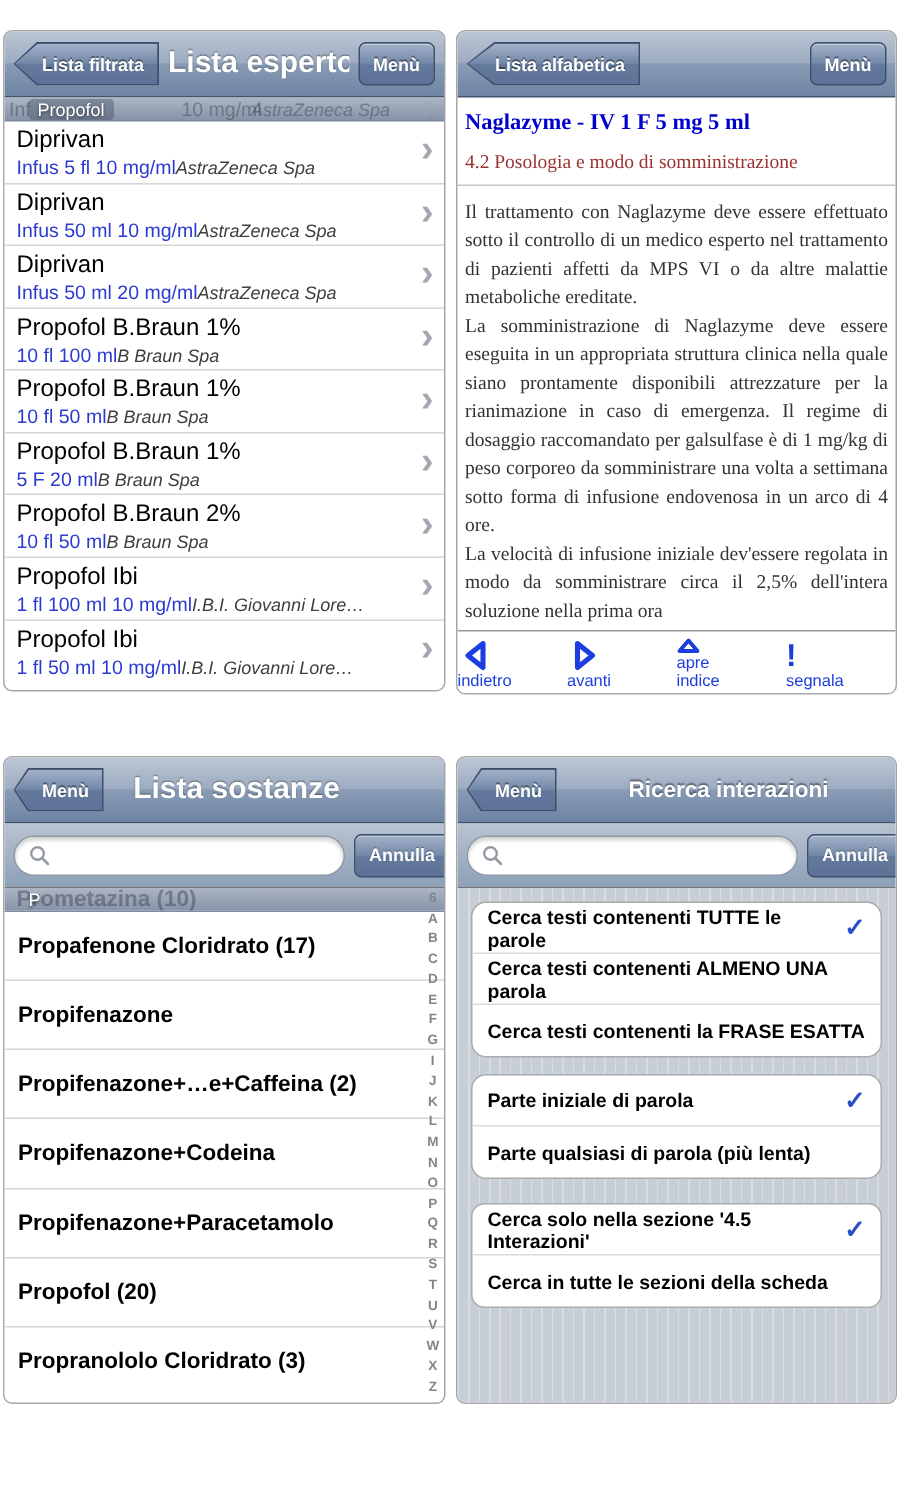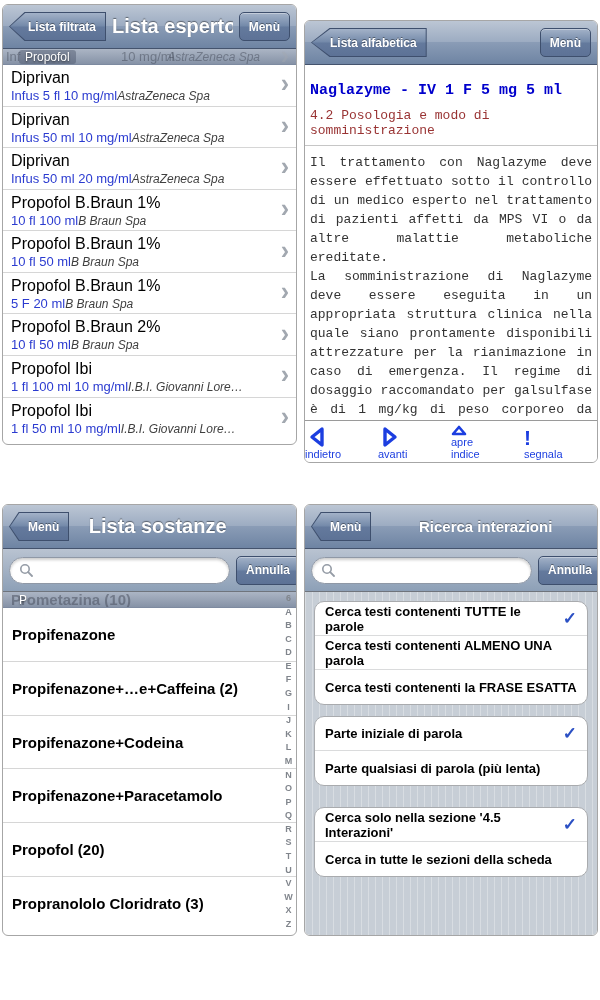--- a/index.html
+++ b/index.html
@@ -4,21 +4,21 @@
 <style>
   * { box-sizing: border-box; margin: 0; padding: 0; }
   body {
     width: 600px; height: 1000px; position: relative;
     background: #fff; font-family: "Liberation Sans", sans-serif;
   }
   .phone-panel {
     position: absolute; border: 1px solid #a6a6a6; border-radius: 6px;
     overflow: hidden; background: #fff;
   }
-  #panel-farmaci    { left: 2px;   top: 4px;  width: 295px; height: 441px; }
+  #panel-farmaci    { left: 2px;   top: 20px;  width: 295px; height: 441px; }
   #panel-scheda     { left: 304px; top: 20px;  width: 294px; height: 443px; }
   #panel-sostanze   { left: 2px;   top: 504px; width: 295px; height: 432px; }
   #panel-interazioni{ left: 304px; top: 504px; width: 294px; height: 432px; }
 
   
   .navbar {
     height: 44px; display: flex; align-items: center; gap: 6px; padding: 0 6px;
     background: linear-gradient(to bottom,#bcc6d4 0%,#9dacc2 48%,#8a9cb6 50%,#6e84a3 100%);
     border-bottom: 1px solid #44536d;
   }
@@ -63,21 +63,21 @@
   .drug-name { font-size: 16px; color: #000; line-height: 19px; }
   .drug-sub-line { display: flex; justify-content: flex-start; align-items: baseline; margin-top: 1px; padding-right: 10px; }
   .drug-dose { font-size: 13px; color: #2b3bd0; }
   .drug-company { font-size: 12px; font-style: italic; color: #3f3f3f; }
   .chevron { position: absolute; right: 7px; top: 50%; transform: translateY(-56%);
     color: #a2a8b0; font-size: 25px; font-weight: bold; line-height: 1; }
   .chevron::before { content: "\203A"; }
 
   
   .detail { height: calc(100% - 86px); overflow: hidden; padding: 7px 5px 0 5px;
-    font-family: Liberation Mono, monospace; margin-top: 8px; }
+    font-family: Liberation Serif, serif; }
   .drug-title { color: #0000cc; font-weight: bold; font-size: 15px; margin: 2px 0 9px; }
   .section-red { color: #993333; font-size: 13px; padding: 0 5px 7px; margin: 0 -5px 7px;
     border-bottom: 1px solid #c6c6c6; }
   .body-text { font-size: 13px; line-height: 19px; color: #333; text-align: justify; }
   .toolbar { position: absolute; bottom: 0; left: 0; right: 0; height: 42px; background: #fff;
     border-top: 1px solid #9a9a9a; display: flex; }
   .tool-item { flex: 1; display: flex; flex-direction: column; 
     justify-content: flex-end; padding-bottom: 2px; cursor: pointer; }
   .tool-label { color: #1c3ee0; font-size: 11px; line-height: 12px; }
   .bang { color: #1c3ee0; font-size: 21px; font-weight: 900; line-height: 20px; }
@@ -98,21 +98,21 @@
   .subst-row:last-child { border-bottom: none; }
   .index-strip { position: absolute; right: 1px; top: 88px; bottom: 6px; width: 13px;
     display: flex; flex-direction: column; justify-content: space-between; align-items: center;
     font-size: 9px; font-weight: bold; color: #80858c; cursor: pointer; }
 
   
   .pinstripe { height: calc(100% - 87px); padding: 9px 9px 0; background-color: #c7ced6;
     background-image: repeating-linear-gradient(90deg, rgba(255,255,255,.3) 0 1px, transparent 1px 7px); }
   .group { background: #fff; border: 1px solid #a9abae; border-radius: 10px;
     margin-bottom: 11px; overflow: hidden; }
-  .group.spaced { margin-top: 21px; }
+  .group.spaced { margin-top: 16px; border-radius: 9px; }
   .option-row { height: 34px; display: flex; align-items: center; padding: 0 10px;
     border-bottom: 1px solid #dadbdc; font-size: 13px; font-weight: bold; color: #000; cursor: pointer; }
   .option-row:last-child { border-bottom: none; }
   .check { margin-left: auto; color: #2b50c4; font-size: 17px; font-weight: bold; }
 </style>
 </head>
 <body>
 
 <div class="phone-panel" id="panel-farmaci">
   <div class="navbar">
@@ -272,20 +272,21 @@
     </div>
     <div class="nav-btn">Annulla</div>
   </div>
 
   <div class="section-header">
     <span class="ghost" style="left:8px; font-size:15px; font-weight:bold;">Prometazina (10)</span>
     <span class="section-label">P</span>
   </div>
 
   <div class="subst-list">
+    <div class="subst-row">Propafenone Cloridrato (17)</div>
     <div class="subst-row">Propifenazone</div>
     <div class="subst-row">Propifenazone+…e+Caffeina (2)</div>
     <div class="subst-row">Propifenazone+Codeina</div>
     <div class="subst-row">Propifenazone+Paracetamolo</div>
     <div class="subst-row">Propofol (20)</div>
     <div class="subst-row">Propranololo Cloridrato (3)</div>
   </div>
 
   <div class="index-strip">
       <span>6</span>

